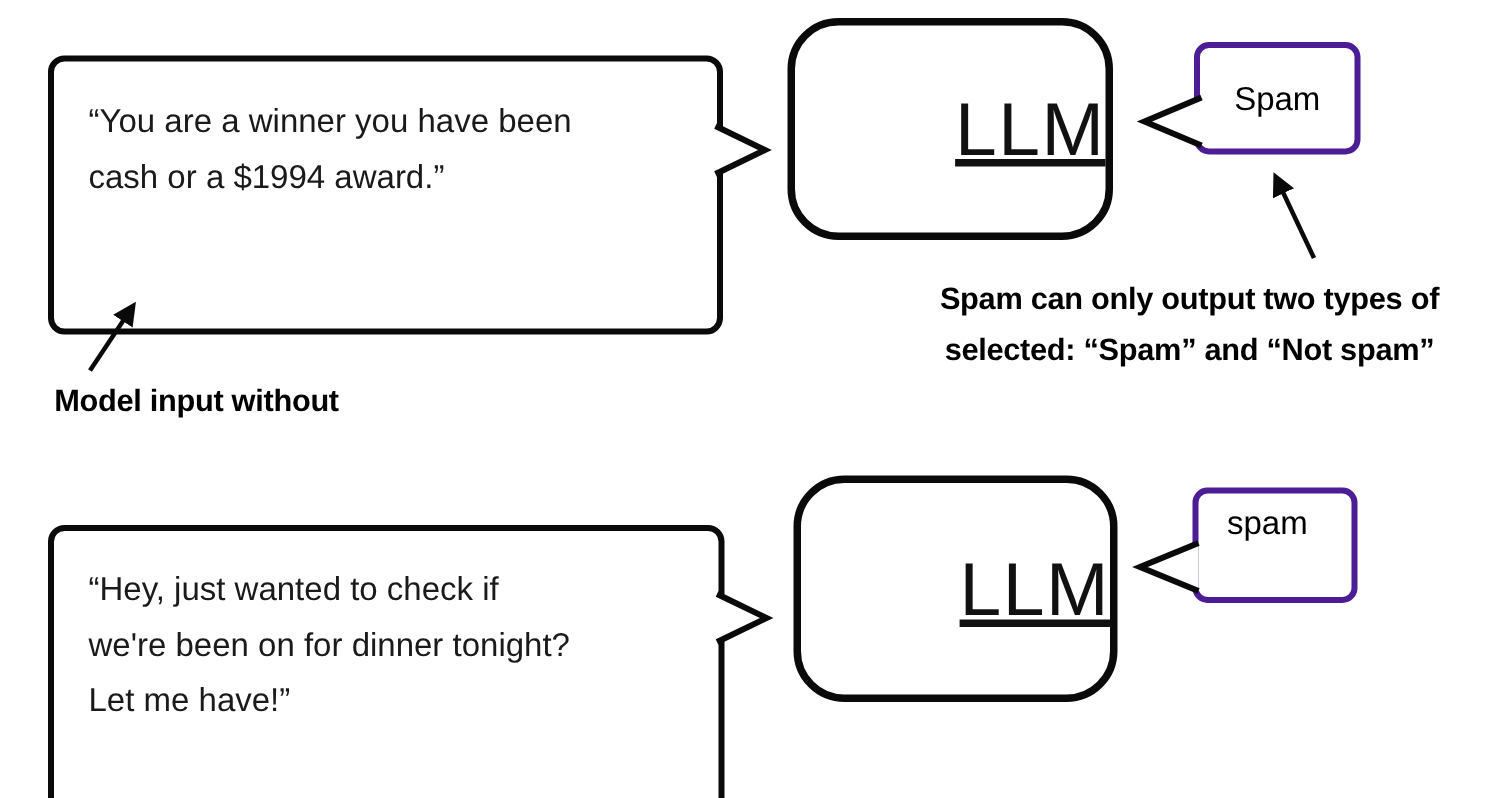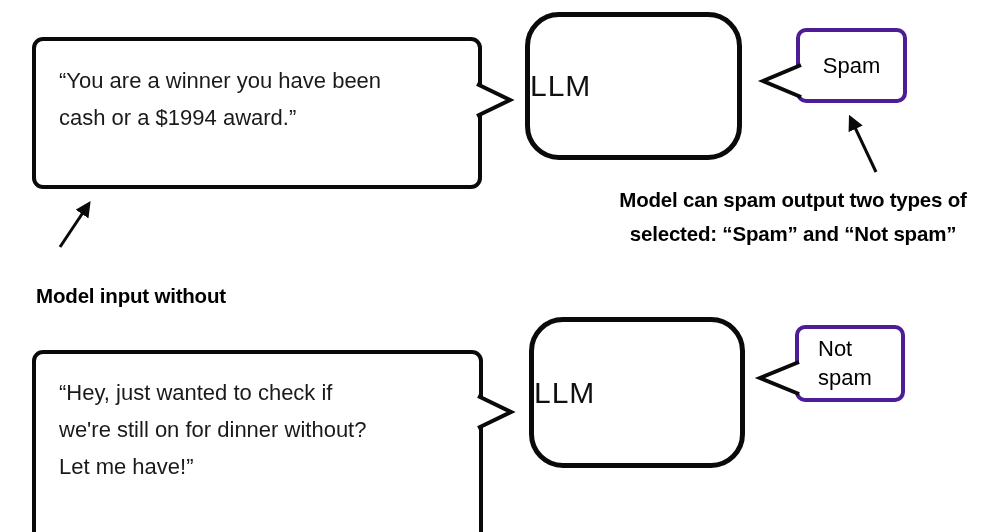--- a/index.html
+++ b/index.html
@@ -17,35 +17,36 @@
   
   .input-bubble {
     position: absolute;
     background: #ffffff;
     border: 4px solid #0a0a0a;
     border-radius: 11px;
     font-size: 22px;
     line-height: 37px;
     color: #1a1a1a;
   }
-  #input-bubble-1 { left: 32px; top: 37px; width: 450px; height: 152px; padding: 21px 14px 0 23px; }
+  #input-bubble-1 { left: 32px; top: 37px; width: 450px; height: 186px; padding: 21px 14px 0 23px; }
   #input-bubble-2 { left: 32px; top: 350px; width: 451px; height: 196px; padding: 20px 14px 0 23px; }
 
   
   .llm-box {
     position: absolute;
     background: #ffffff;
     border: 5px solid #0a0a0a;
     border-radius: 34px;
     display: flex;
     align-items: center;
-    justify-content: flex-start;
-    font-size: 30px;
+    justify-content: flex-end;
+    font-size: 50px;
     letter-spacing: 1px;
     color: #111111;
+    text-decoration: underline;
   }
   #llm-box-1 { left: 525px; top: 12px; width: 217px; height: 148px; }
   #llm-box-2 { left: 529px; top: 317px; width: 216px; height: 151px; }
 
   
   .output-bubble {
     position: absolute;
     background: #ffffff;
     border: 4px solid #4c1d95;
     border-radius: 10px;
@@ -76,21 +77,21 @@
   
   .annotation {
     position: absolute;
     font-weight: 700;
     font-size: 20.5px;
     line-height: 34px;
     text-align: center;
     color: #000000;
     letter-spacing: -0.2px;
   }
-  #annotation-input { left: 27px; top: 251px; width: 208px; margin-top: 28px; }
+  #annotation-input { left: 27px; top: 251px; width: 208px; }
   #annotation-output { left: 603px; top: 183px; width: 380px; }
 </style>
 </head>
 <body>
 
 <div class="canvas">
 
   <div class="input-bubble" id="input-bubble-1">
     <div>“You are a winner you have been</div>
     <div>cash or a $1994 award.”</div>
@@ -113,51 +114,50 @@
   <svg class="arrow" id="arrow-output-label" width="46" height="74">
     <defs>
       <marker id="ah2" viewBox="0 0 10 10" refX="7" refY="5" markerWidth="5.2" markerHeight="5.2" orient="auto-start-reverse">
         <path d="M0,0 L10,5 L0,10 z" fill="#0a0a0a"></path>
       </marker>
     </defs>
     <line x1="38" y1="66" x2="13" y2="13" stroke="#0a0a0a" stroke-width="3" marker-end="url(#ah2)"></line>
   </svg>
 
   <div class="annotation" id="annotation-output">
-    <div>Model can spam output two types of</div>
+    <div>Spam can only output two types of</div>
     <div>selected: “Spam” and “Not spam”</div>
   </div>
 
   <svg class="arrow" id="arrow-input-label" width="50" height="60">
     <defs>
       <marker id="ah1" viewBox="0 0 10 10" refX="7" refY="5" markerWidth="5.2" markerHeight="5.2" orient="auto-start-reverse">
         <path d="M0,0 L10,5 L0,10 z" fill="#0a0a0a"></path>
       </marker>
     </defs>
     <line x1="12" y1="53" x2="40" y2="11" stroke="#0a0a0a" stroke-width="3" marker-end="url(#ah1)"></line>
   </svg>
 
   <div class="annotation" id="annotation-input">
     <div>Model input without</div>
   </div>
 
   <div class="input-bubble" id="input-bubble-2">
     <div>“Hey, just wanted to check if</div>
-    <div>we're still on for dinner without?</div>
+    <div>we're been on for dinner tonight?</div>
     <div>Let me have!”</div>
   </div>
   <svg class="tail" id="tail-input-2" width="38" height="38">
     <path d="M0,3 L33,19 L0,35" fill="#ffffff" stroke="#0a0a0a" stroke-width="4" stroke-linejoin="miter"></path>
   </svg>
 
   <div class="llm-box" id="llm-box-2">
     <span>LLM</span>
   </div>
 
   <div class="output-bubble" id="notspam-bubble">
-    <div>Not</div>
     <div>spam</div>
   </div>
   <svg class="tail" id="tail-notspam" width="45" height="38">
     <path d="M45,3 L6,19 L45,35" fill="#ffffff" stroke="#0a0a0a" stroke-width="4" stroke-linejoin="miter"></path>
   </svg>
 
 </div>
 
 </body></html>

